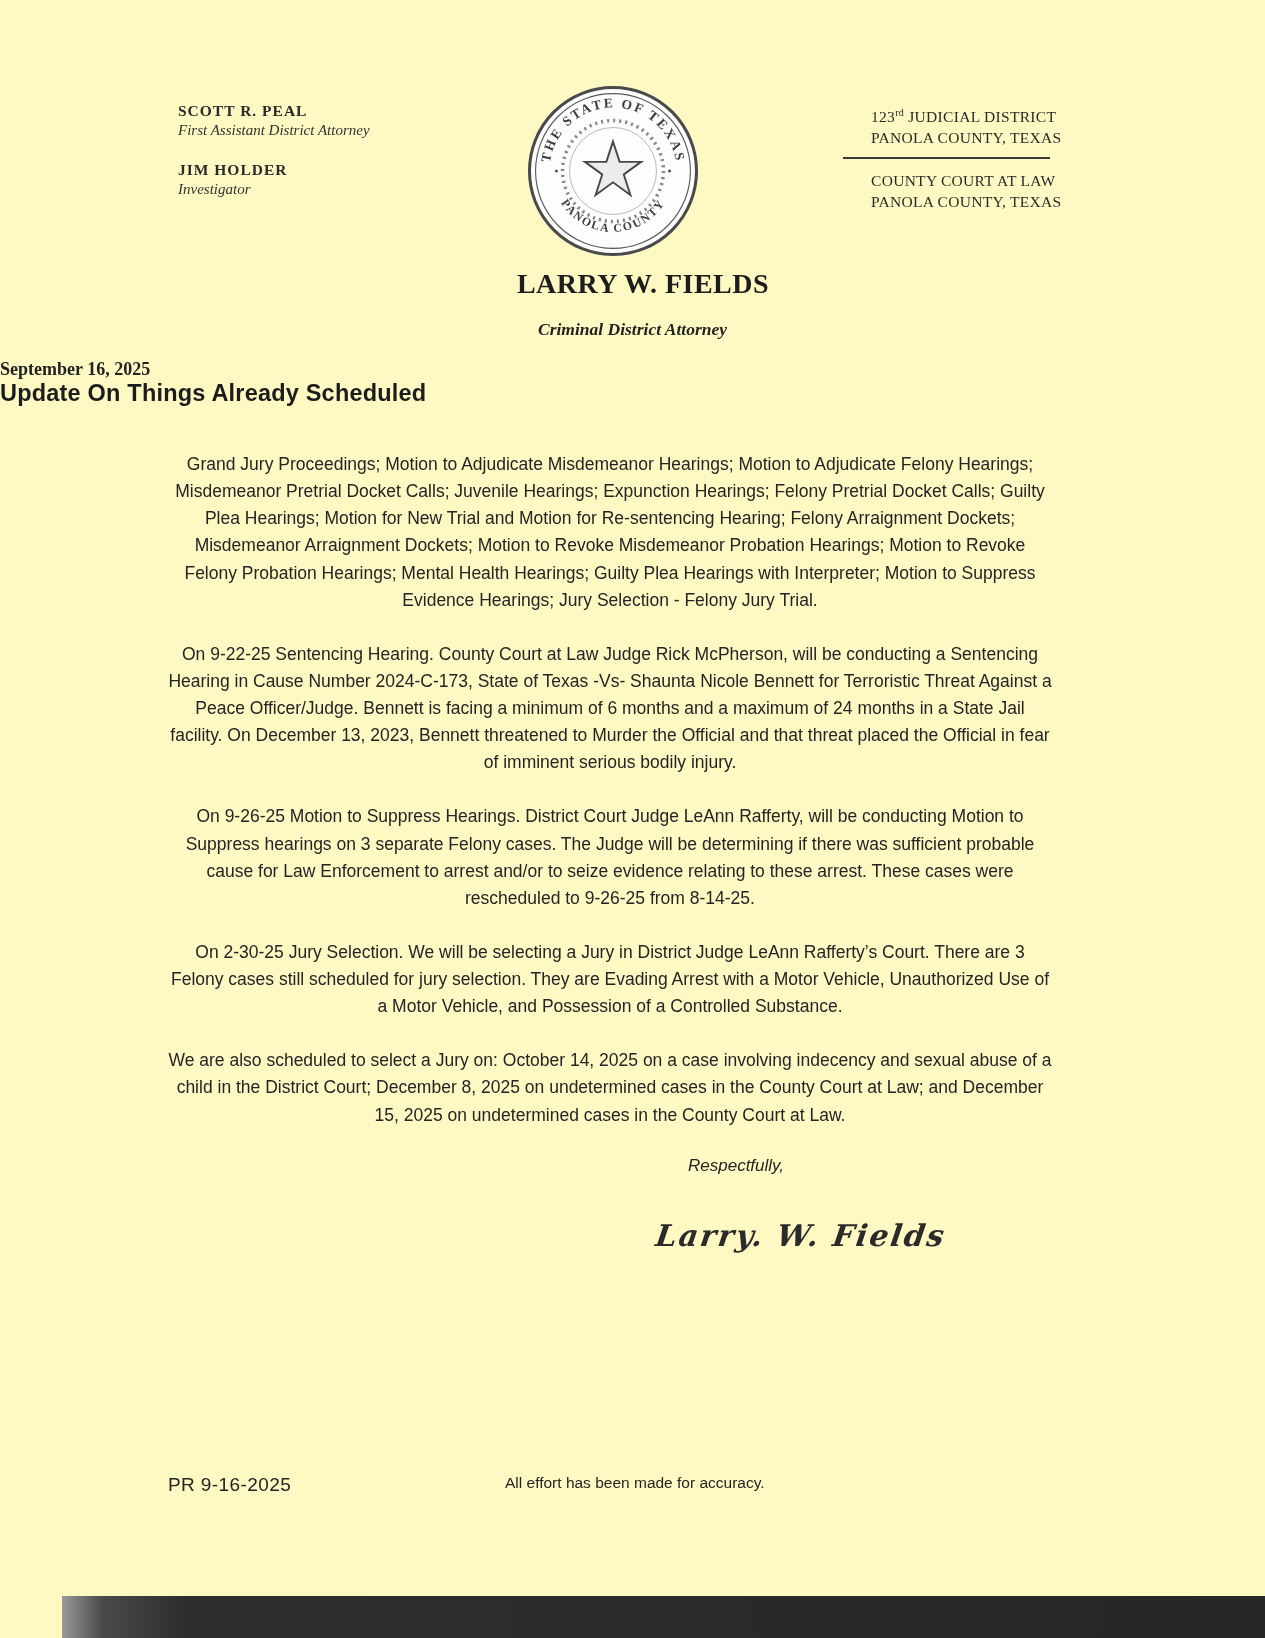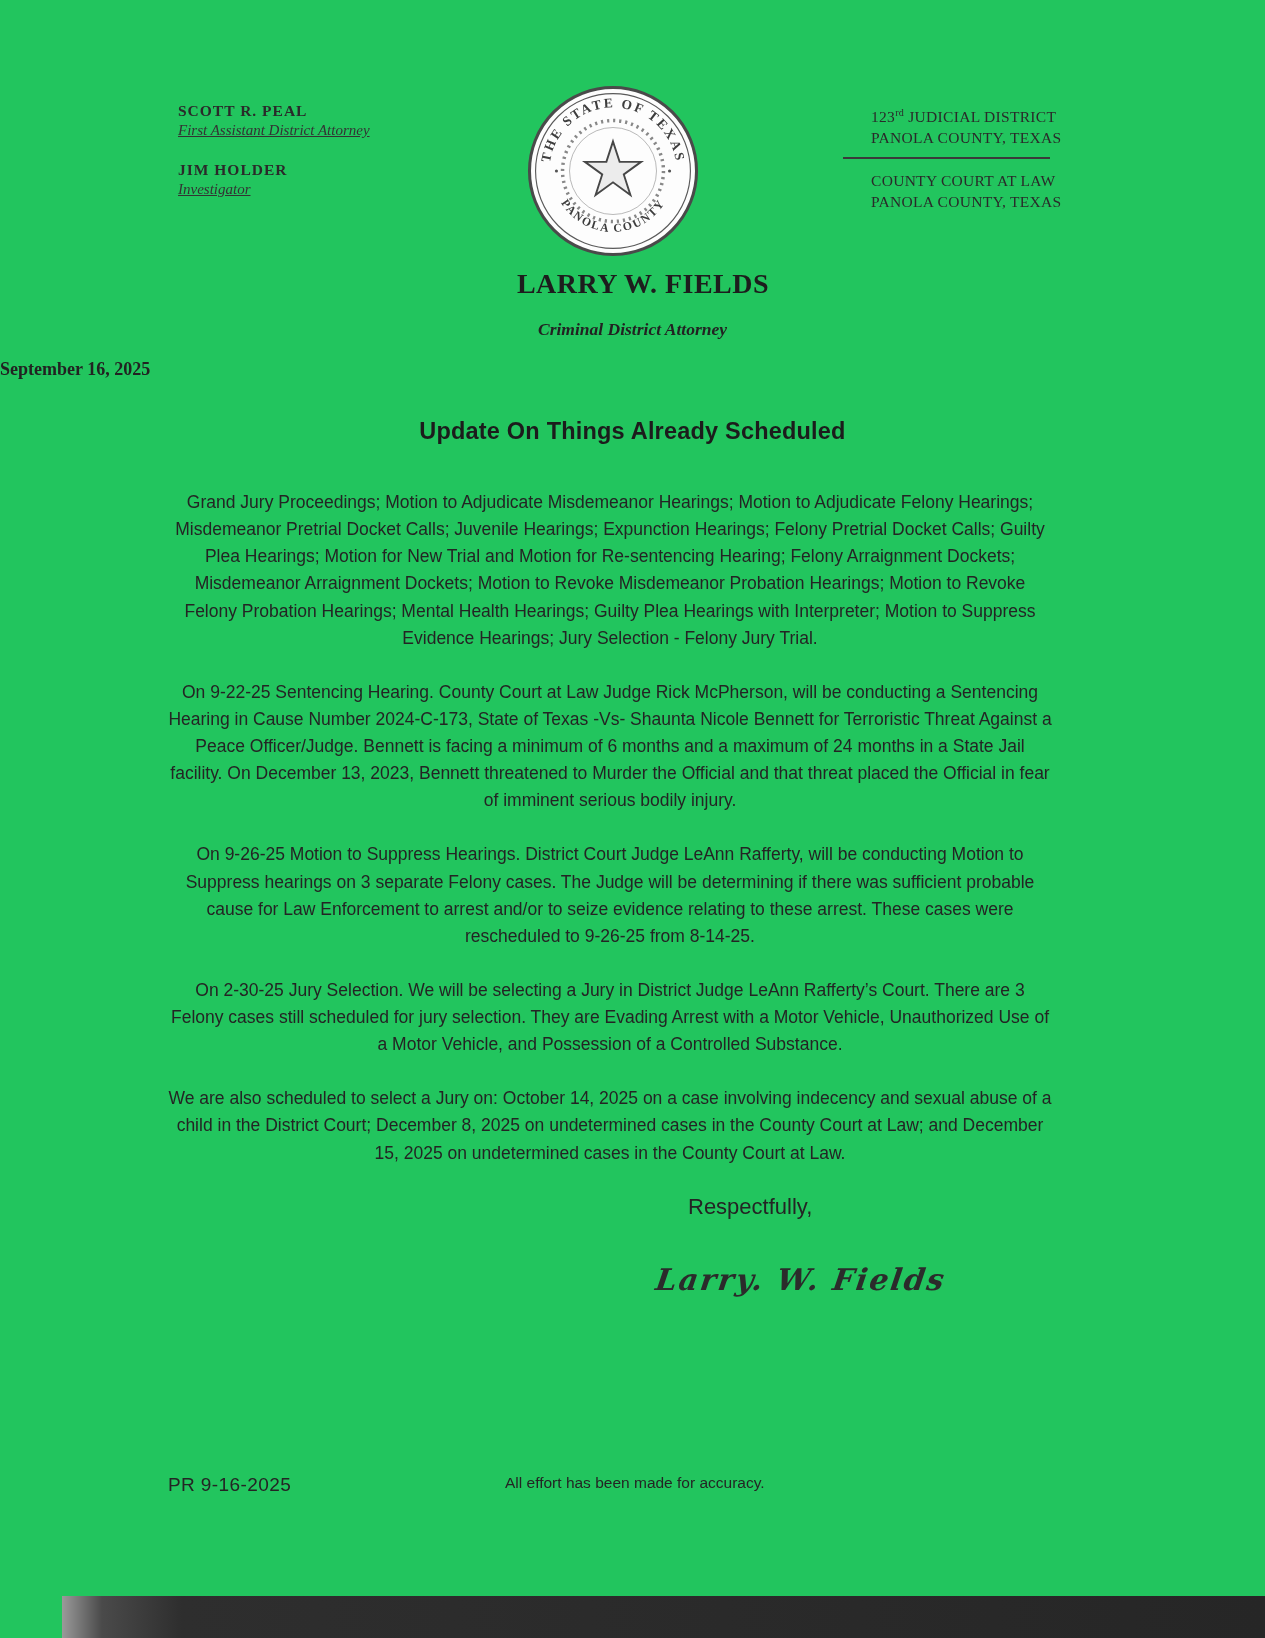--- a/index.html
+++ b/index.html
@@ -4,57 +4,57 @@
 <style>
   * { margin: 0; padding: 0; box-sizing: border-box; }
   html, body { background: #ffffff; }
   body { font-family: "Liberation Sans", sans-serif; color: #212121; }
 
   .page {
     position: relative;
     width: 1265px;
     height: 1638px;
     margin: 0 auto;
-    background: #22c55e;
+    background: #fef9c3;
     overflow: hidden;
   }
 
   
   .letterhead { position: relative; height: 268px; }
 
   .lh-left { position: absolute; left: 178px; top: 102px; font-family: "Liberation Serif", serif; }
   .lh-left .lh-name { font-weight: bold; font-size: 15.5px; letter-spacing: 1px; color: #2a2a2a; }
-  .lh-left .lh-role { font-style: italic; font-size: 15px; color: #333; margin-top: 2px; text-decoration: underline; }
+  .lh-left .lh-role { font-style: italic; font-size: 15px; color: #333; margin-top: 2px; }
   .lh-left .lh-gap { height: 22px; }
 
   .seal-wrap { position: absolute; left: 526px; top: 84px; width: 174px; height: 174px; }
 
   .lh-right { position: absolute; left: 843px; top: 106px; font-family: "Liberation Serif", serif; }
   .lh-right .lh-line { font-weight: normal; font-size: 15.5px; color: #2a2a2a; letter-spacing: 0.3px; line-height: 1.35; margin-left: 28px; }
   .lh-right .lh-rule { width: 207px; border-bottom: 2px solid #3a3a3a; margin: 8px 0 12px 0; }
   sup { font-size: 10px; vertical-align: super; }
 
   
   .attorney-block { text-align: center; font-family: "Liberation Serif", serif; }
   .attorney-name { font-weight: bold; font-size: 28px; letter-spacing: 0.5px; color: #1d1d1d; padding-left: 21px; }
   .attorney-title { font-weight: bold; font-style: italic; font-size: 17.5px; margin-top: 19px; color: #222; }
   .date-line { text-align: left; font-family: "Liberation Serif", serif; font-weight: bold; font-size: 18px; margin-top: 19px; color: #222; }
-  .headline { text-align: center; font-weight: bold; font-size: 23.5px; margin-top: 38px; color: #1c1c1c; letter-spacing: 0.2px; }
+  .headline { text-align: left; font-weight: bold; font-size: 23.5px; color: #1c1c1c; letter-spacing: 0.2px; }
 
   
   .body-copy { padding: 0 213px 0 168px; margin-top: 44px; }
   .body-copy p {
     font-size: 17.5px;
     line-height: 1.55;
     color: #242424;
     margin-bottom: 27px;
     text-align: center;
   }
 
-  .closing-salutation { font-size: 22px; color: #242424; margin: 10px 0 0 520px; }
+  .closing-salutation { font-size: 17px; color: #242424; margin: 10px 0 0 520px; font-style: italic; }
   .signature {
     margin: 42px 0 0 488px;
     font-family: "DejaVu Serif", serif;
     font-style: italic;
     font-weight: bold;
     font-size: 30px;
     letter-spacing: 2px;
     color: #2b2b2b;
     transform: skewX(-8deg);
     display: inline-block;

